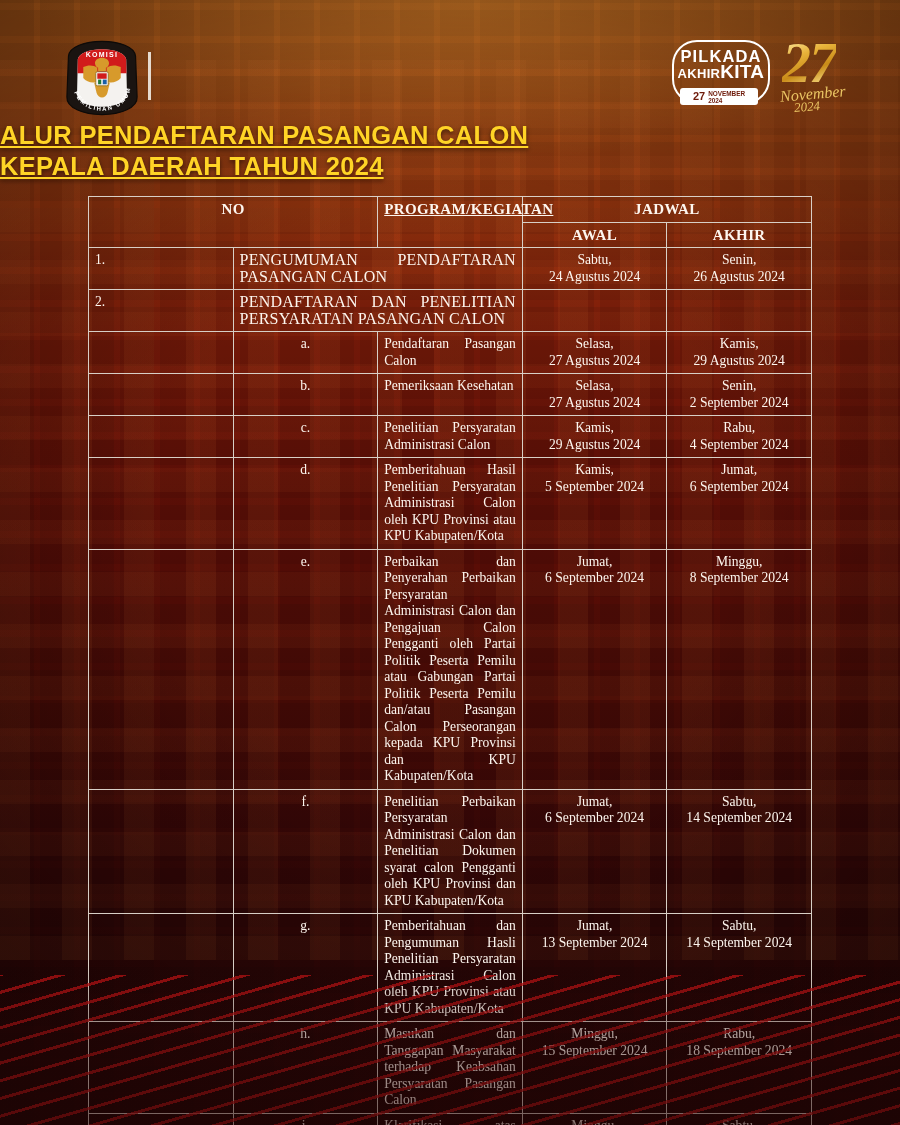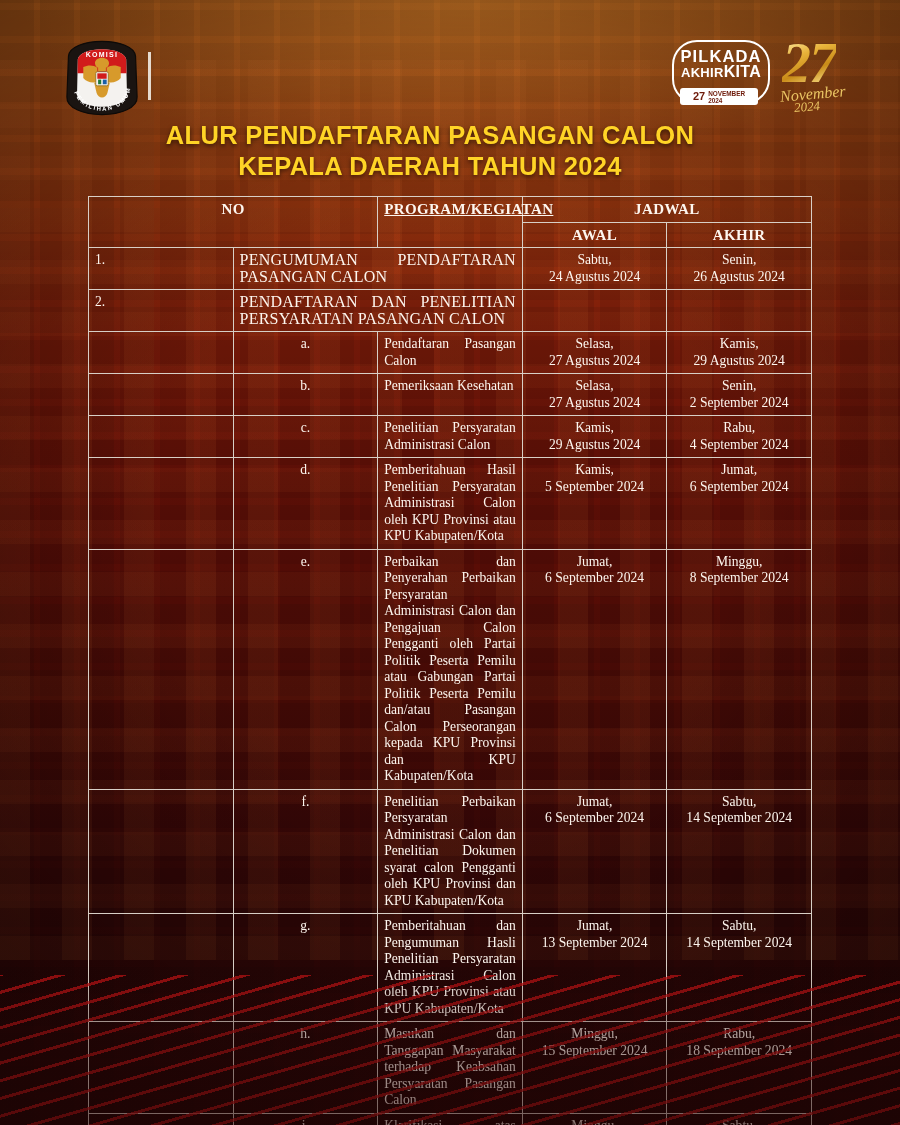--- a/index.html
+++ b/index.html
@@ -68,21 +68,21 @@
   .hdr-l1{font-size:20px;font-weight:bold;letter-spacing:.4px;line-height:23px;}
   .hdr-l2{font-size:16.5px;font-weight:bold;letter-spacing:.3px;line-height:21px;}
 
   .pilkada{
     position:absolute;left:672px;top:40px;width:94px;height:60px;
     border:2.6px solid #fff;border-radius:25px;
     font-family:"Liberation Sans",sans-serif;color:#fff;text-align:center;
   }
   .pk1{font-size:16.5px;font-weight:bold;letter-spacing:1.1px;line-height:18px;margin-top:5px;}
   .pk2{font-size:13px;font-weight:bold;line-height:14px;letter-spacing:.3px;}
-  .pk2 b{font-size:16px;}
+  .pk2 b{font-size:19px;}
   .pkdate{
     position:absolute;left:680px;top:88px;width:78px;height:17px;
     background:#fff;border-radius:3px;color:#6e1a0a;
     font-family:"Liberation Sans",sans-serif;font-size:6.4px;font-weight:bold;
     display:flex;align-items:center;justify-content:center;gap:3px;line-height:7px;
   }
   .pkdate .big{font-size:11px;}
   .gold27{
     position:absolute;left:782px;top:34px;
     font-family:"Liberation Serif",serif;font-size:58px;font-weight:bold;font-style:italic;
@@ -96,24 +96,25 @@
     color:#e9c463;line-height:16px;transform:rotate(-5deg);
   }
   .gold2024{
     position:absolute;left:794px;top:100px;
     font-family:"Liberation Serif",serif;font-style:italic;font-size:13px;
     color:#e9c463;line-height:13px;transform:rotate(-5deg);
   }
 
   
   .title{
-    position:absolute;left:0;top:120px;width:860px;text-align:center;
+    position:absolute;left:0;top:120px;width:860px;text-align:left;
     font-family:"Liberation Sans",sans-serif;font-weight:bold;font-size:25.5px;
     color:#ffd426;letter-spacing:.3px;line-height:31px;
     text-shadow:0 2px 4px rgba(0,0,0,.55);
+    text-decoration:underline;
   }
 
   
   .tbl{
     position:absolute;left:88px;top:196px;width:724px;
     border-collapse:collapse;table-layout:fixed;
     color:#fdf6ef;font-family:"Liberation Serif",serif;font-size:13.6px;
   }
   .tbl td,.tbl th{
     border:1px solid #d8cfc6;

